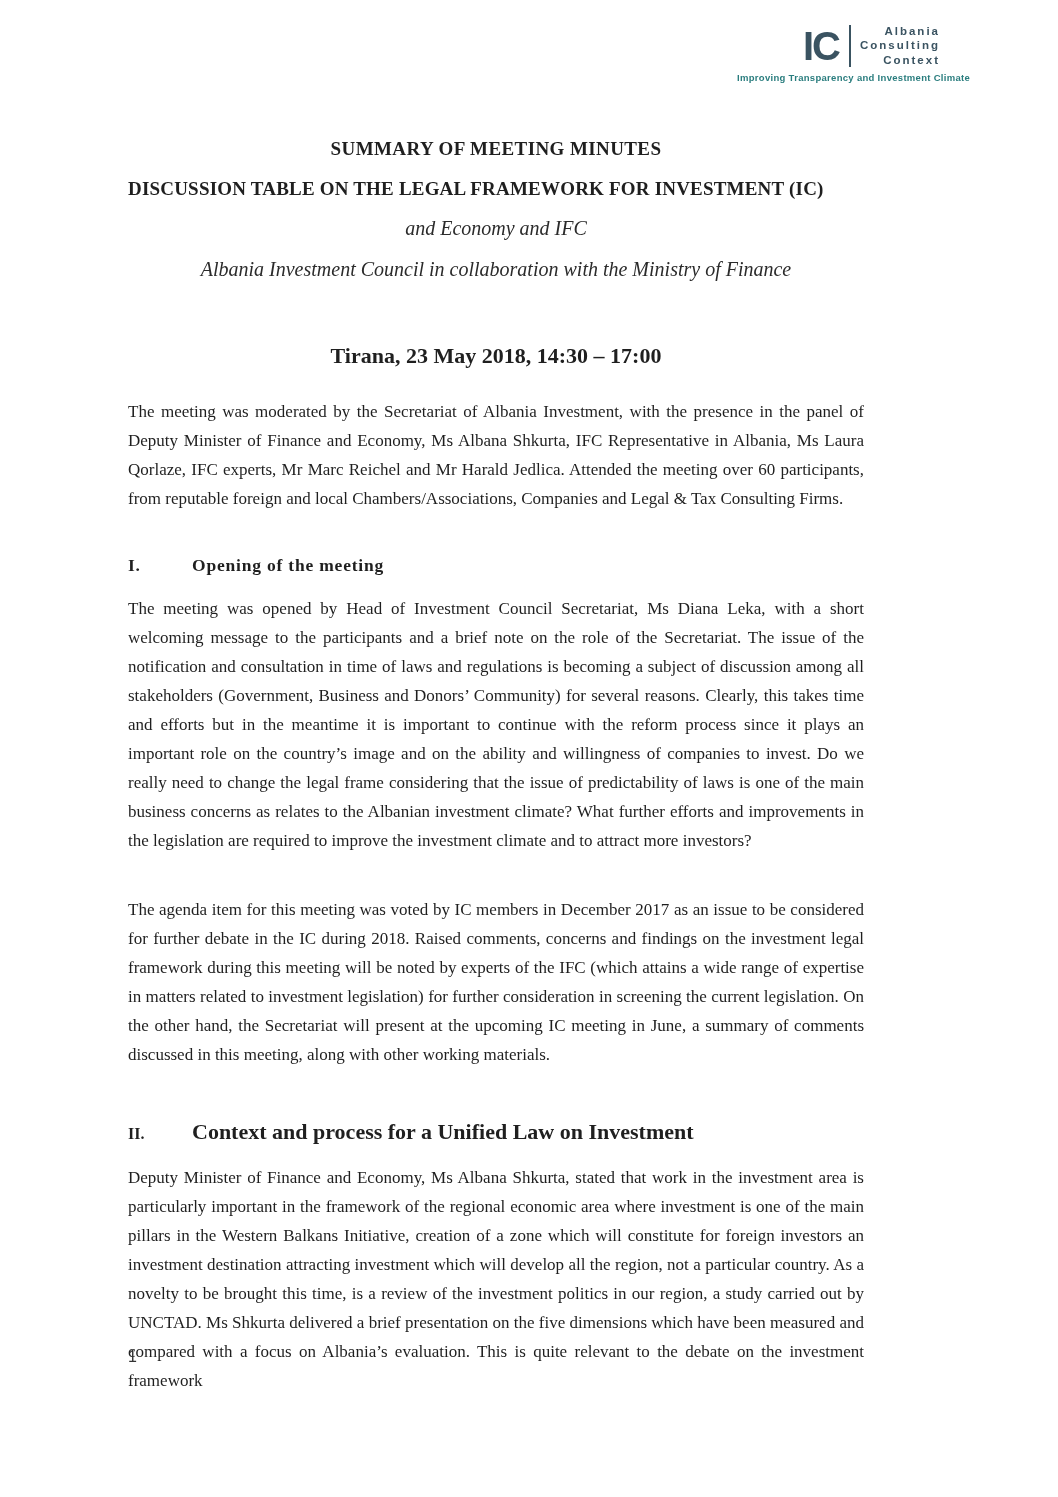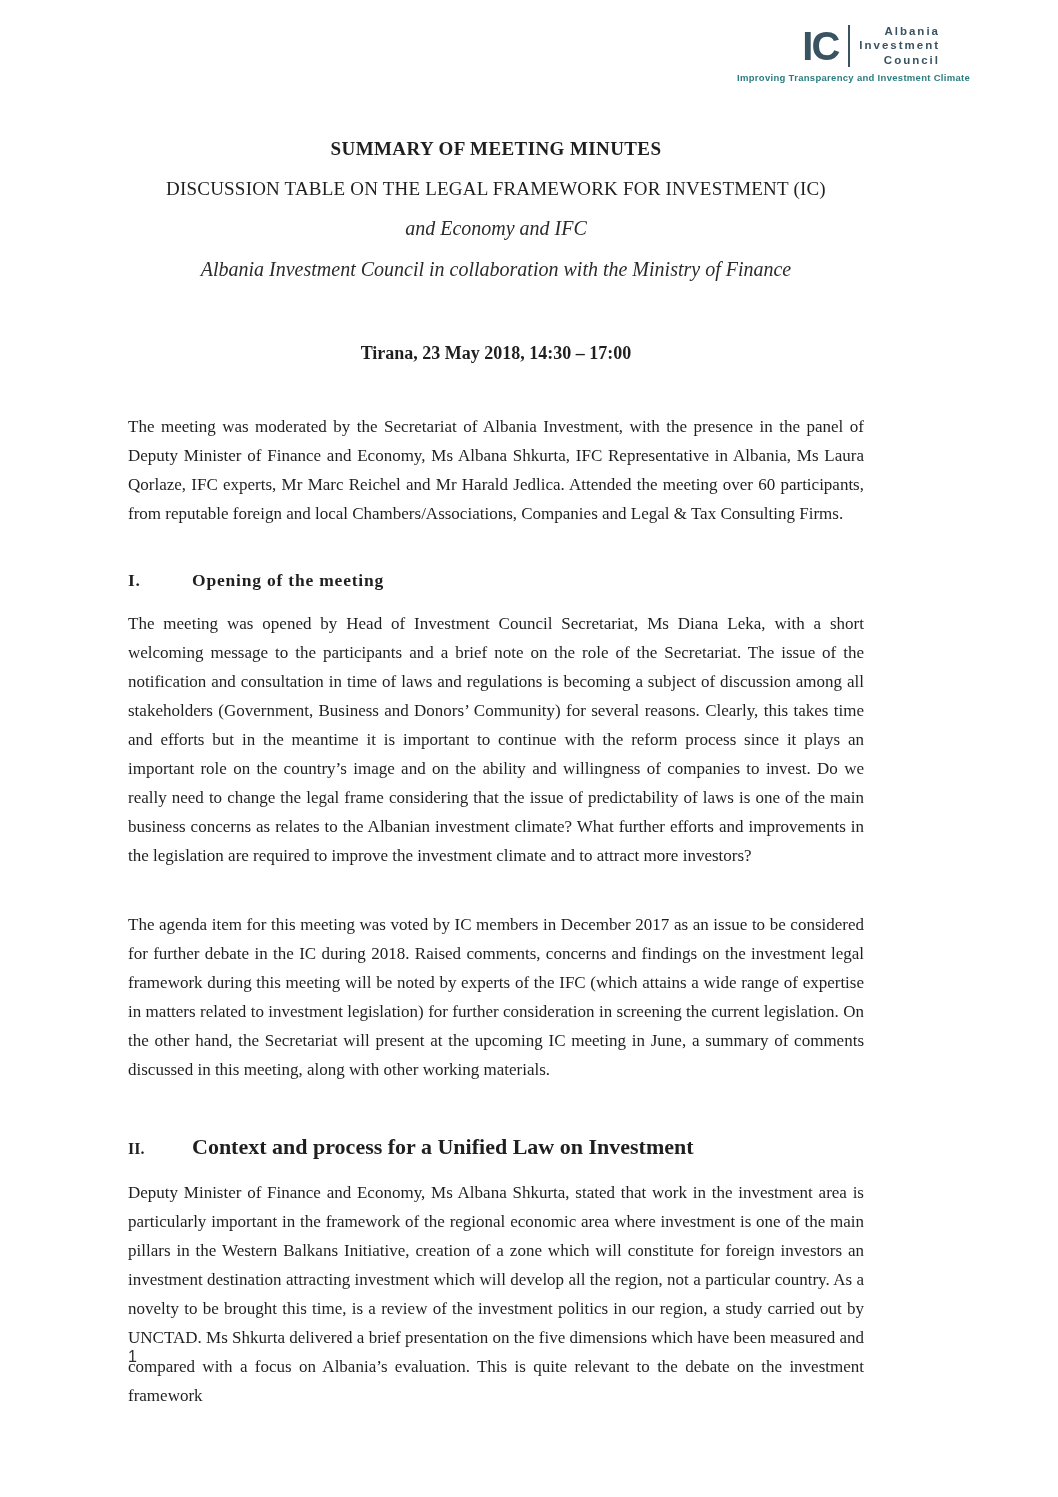--- a/index.html
+++ b/index.html
@@ -67,48 +67,47 @@
   }
   .title-1 {
     margin-top: 138px;
     text-align: center;
     font-weight: bold;
     font-size: 19px;
     letter-spacing: 0.4px;
   }
   .title-2 {
     margin-top: 18px;
-    text-align: center;
-    font-weight: normal;
+    font-weight: bold;
     font-size: 19px;
     letter-spacing: 0.2px;
   }
   .subtitle {
     margin-top: 18px;
     text-align: center;
     font-style: italic;
     font-size: 20px;
     font-weight: 400;
     color: #2b2b2b;
   }
   .subtitle-2 { margin-top: 17px; }
   .date-line {
     margin-top: 62px;
     text-align: center;
     font-weight: bold;
-    font-size: 18px;
+    font-size: 22px;
   }
   
   .para {
     margin-top: 40px;
     font-size: 17px;
     line-height: 29px;
     text-align: justify;
   }
-  .intro { margin-top: 48px; }
+  .intro { margin-top: 28px; }
   
   .section-heading {
     display: flex;
     align-items: baseline;
     font-weight: bold;
   }
   .section-heading .num { flex: 0 0 64px; }
   .heading-1 {
     margin-top: 42px;
     font-size: 17.5px;
@@ -134,22 +133,22 @@
 <body>
 
 <div class="page">
 
   <div class="logo-block">
     <div class="logo-row">
       <span class="logo-monogram">IC</span>
       <span class="logo-divider"></span>
       <span class="logo-name">
         <div>Albania</div>
-        <div>Investment</div>
-        <div>Council</div>
+        <div>Consulting</div>
+        <div>Context</div>
       </span>
     </div>
     <div class="logo-tagline">Improving Transparency and Investment Climate</div>
   </div>
 
   <div class="content">
 
     <div class="title-1">SUMMARY OF MEETING MINUTES</div>
     <div class="title-2">DISCUSSION TABLE ON THE LEGAL FRAMEWORK FOR INVESTMENT (IC)</div>
     <div class="subtitle subtitle-2">and Economy and IFC</div>

